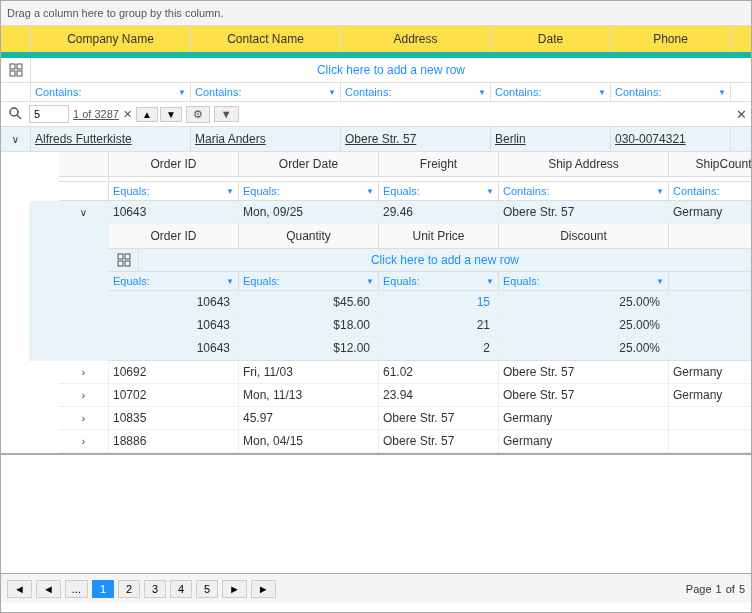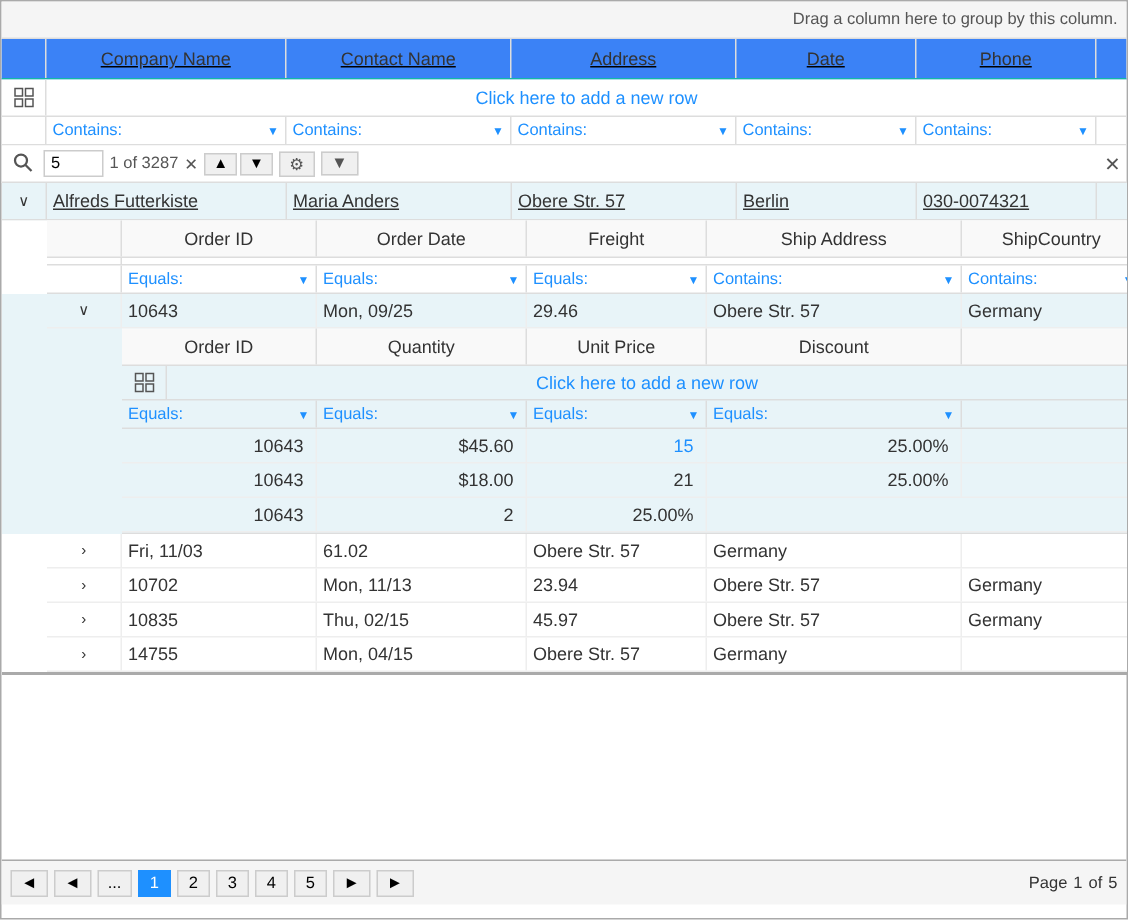--- a/index.html
+++ b/index.html
@@ -7,42 +7,41 @@
       font-family: Arial, sans-serif;
       font-size: 12px;
       background: #fff;
       width: 752px;
       height: 613px;
       overflow: hidden;
       border: 1px solid #aaa;
     }
 
     .drag-header {
-      text-align: right;
+      text-align: left;
       padding: 6px;
       color: #555;
       font-size: 11px;
       border-bottom: 1px solid #ddd;
       background: #f5f5f5;
     }
 
     
     .grid-container {
       display: flex;
       flex-direction: column;
       height: calc(613px - 36px);
     }
 
     
     .col-headers {
       display: grid;
       grid-template-columns: 30px 160px 150px 150px 120px 120px;
-      background: #3b82f6;
-      border-bottom: 1px solid #14b8a6;
-      text-decoration: underline;
+      background: #fde047;
+      border-bottom: 6px solid #14b8a6;
     }
 
     .col-header-cell {
       padding: 6px 4px;
       text-align: center;
       color: #333;
       font-weight: normal;
       border-right: 1px solid #ddd;
     }
     .col-header-cell:first-child { border-right: 1px solid #ddd; }
@@ -118,20 +117,21 @@
       border: 1px solid #ccc;
       padding: 2px 4px;
       width: 40px;
       font-size: 11px;
     }
 
     .search-count {
       font-size: 11px;
       color: #555;
       white-space: nowrap;
+      text-decoration: underline;
     }
 
     .search-clear {
       color: #555;
       cursor: pointer;
       font-size: 11px;
     }
 
     .search-nav {
       display: flex;
@@ -195,20 +195,21 @@
       padding: 5px 4px;
       border-right: 1px solid #ddd;
       color: #333;
       text-decoration: underline;
     }
 
     
     .detail-section {
       border-bottom: 2px solid #aaa;
       background: #fff;
+      padding-left: 28px;
     }
 
     
     .sub-headers {
       display: grid;
       grid-template-columns: 50px 130px 140px 120px 170px 120px;
       border-bottom: 1px solid #ddd;
       background: #f9f9f9;
       margin-left: 30px;
     }
@@ -574,55 +575,56 @@
             <div class="subsub-data-cell">25.00%</div>
           </div>
           <div class="subsub-data-row">
             <div class="subsub-data-cell">10643</div>
             <div class="subsub-data-cell">$18.00</div>
             <div class="subsub-data-cell">21</div>
             <div class="subsub-data-cell">25.00%</div>
           </div>
           <div class="subsub-data-row">
             <div class="subsub-data-cell">10643</div>
+            <div class="subsub-data-cell">$12.00</div>
             <div class="subsub-data-cell">2</div>
             <div class="subsub-data-cell">25.00%</div>
           </div>
         </div>
       </div>
 
       <div class="sub-data-row">
         <div class="sub-expand-arrow">›</div>
+        <div class="sub-data-cell">10692</div>
         <div class="sub-data-cell">Fri, 11/03</div>
         <div class="sub-data-cell">61.02</div>
         <div class="sub-data-cell">Obere Str. 57</div>
         <div class="sub-data-cell">Germany</div>
       </div>
 
       <div class="sub-data-row">
         <div class="sub-expand-arrow">›</div>
         <div class="sub-data-cell">10702</div>
         <div class="sub-data-cell">Mon, 11/13</div>
         <div class="sub-data-cell">23.94</div>
         <div class="sub-data-cell">Obere Str. 57</div>
         <div class="sub-data-cell">Germany</div>
       </div>
 
       <div class="sub-data-row">
         <div class="sub-expand-arrow">›</div>
         <div class="sub-data-cell">10835</div>
-        <div class="sub-data-cell">Thu, 02/15</div>
         <div class="sub-data-cell">45.97</div>
         <div class="sub-data-cell">Obere Str. 57</div>
         <div class="sub-data-cell">Germany</div>
       </div>
 
       <div class="sub-data-row">
         <div class="sub-expand-arrow">›</div>
-        <div class="sub-data-cell">14755</div>
+        <div class="sub-data-cell">18886</div>
         <div class="sub-data-cell">Mon, 04/15</div>
         <div class="sub-data-cell">Obere Str. 57</div>
         <div class="sub-data-cell">Germany</div>
       </div>
 
     </div>
 
   </div>
 
   <div class="pagination">

